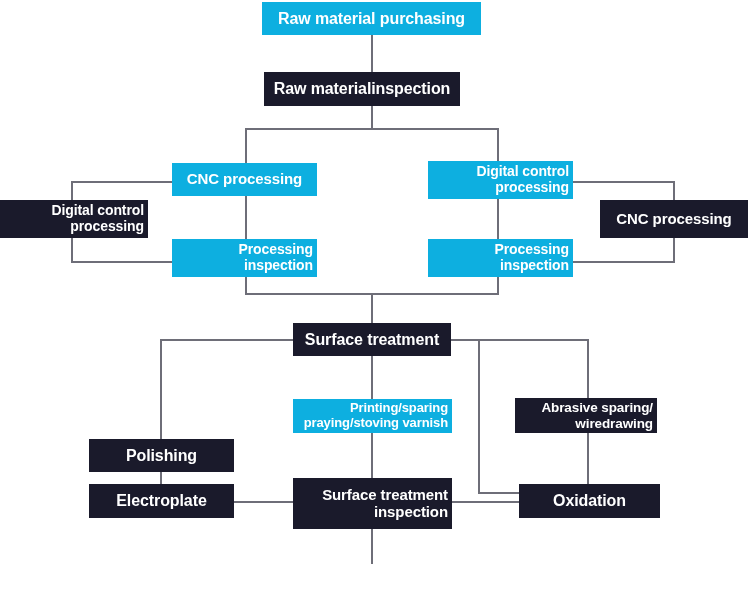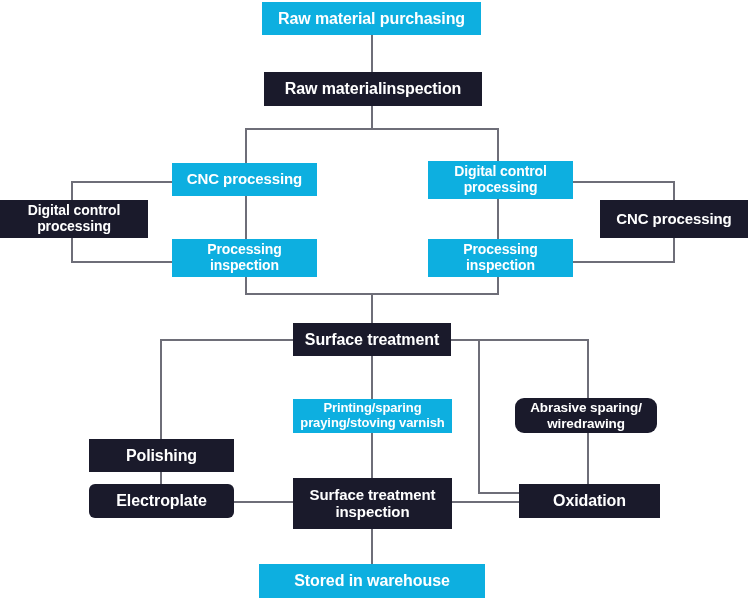--- a/index.html
+++ b/index.html
@@ -17,21 +17,21 @@
     height: 601px;
     background: #ffffff;
     overflow: hidden;
   }
   .node {
     position: absolute;
     box-sizing: border-box;
     display: flex;
     align-items: center;
     justify-content: center;
-    text-align: center;
+    text-align: right;
     color: #ffffff;
     font-weight: bold;
     line-height: 1.12;
     z-index: 3;
     padding: 0 4px;
     letter-spacing: -0.1px;
   }
   .node.cyan  { background: #0DAFE0; }
   .node.dark  { background: #1A1A2B; }
 
@@ -80,43 +80,42 @@
   <div class="conn h" style="left:478px; top:492px; width:43px;"></div>
 
   <div class="conn h" style="left:233px; top:501px; width:68px;"></div>
 
   <div class="conn h" style="left:441px; top:501px; width:80px;"></div>
 
   <div class="conn v" style="left:371px; top:519px; height:45px;"></div>
 
   <div class="node cyan" style="left:262px; top:2px; width:219px; height:33px; font-size:16px;">Raw material purchasing</div>
 
-  <div class="node dark" style="left:264px; top:72px; width:218px; height:34px; font-size:16px;">Raw materialinspection</div>
+  <div class="node dark" style="left:264px; top:72px; width:196px; height:34px; font-size:16px;">Raw materialinspection</div>
 
   <div class="node cyan" style="left:172px; top:163px; width:145px; height:33px; font-size:15px;">CNC processing</div>
 
   <div class="node dark" style="left:0px; top:200px; width:148px; height:38px; font-size:14px;">Digital control processing</div>
 
   <div class="node cyan" style="left:172px; top:239px; width:145px; height:38px; font-size:14px;">Processing inspection</div>
 
   <div class="node cyan" style="left:428px; top:161px; width:145px; height:38px; font-size:14px;">Digital control processing</div>
 
   <div class="node dark" style="left:600px; top:200px; width:148px; height:38px; font-size:15px;">CNC processing</div>
 
   <div class="node cyan" style="left:428px; top:239px; width:145px; height:38px; font-size:14px;">Processing inspection</div>
 
   <div class="node dark" style="left:293px; top:323px; width:158px; height:33px; font-size:16px;">Surface treatment</div>
 
   <div class="node dark" style="left:89px; top:399px; width:145px; height:33px; font-size:16px;margin-top:40px;">Polishing</div>
 
   <div class="node cyan" style="left:293px; top:399px; width:159px; height:34px; font-size:13px;">Printing/sparing praying/stoving varnish</div>
 
-  <div class="node dark" style="left:515px; top:398px; width:142px; height:35px; font-size:13.5px;border-radius:9px;">Abrasive sparing/ wiredrawing</div>
+  <div class="node dark" style="left:515px; top:398px; width:142px; height:35px; font-size:13.5px;">Abrasive sparing/ wiredrawing</div>
 
-  <div class="node dark" style="left:89px; top:484px; width:145px; height:34px; font-size:16px;border-radius:6px;">Electroplate</div>
+  <div class="node dark" style="left:89px; top:484px; width:145px; height:34px; font-size:16px;">Electroplate</div>
 
   <div class="node dark" style="left:293px; top:478px; width:159px; height:51px; font-size:15px;">Surface treatment inspection</div>
 
   <div class="node dark" style="left:519px; top:484px; width:141px; height:34px; font-size:16px;">Oxidation</div>
 
-  <div class="node cyan" style="left:259px; top:564px; width:226px; height:34px; font-size:16px;">Stored in warehouse</div>
 
 </div>
 
 </body></html>

